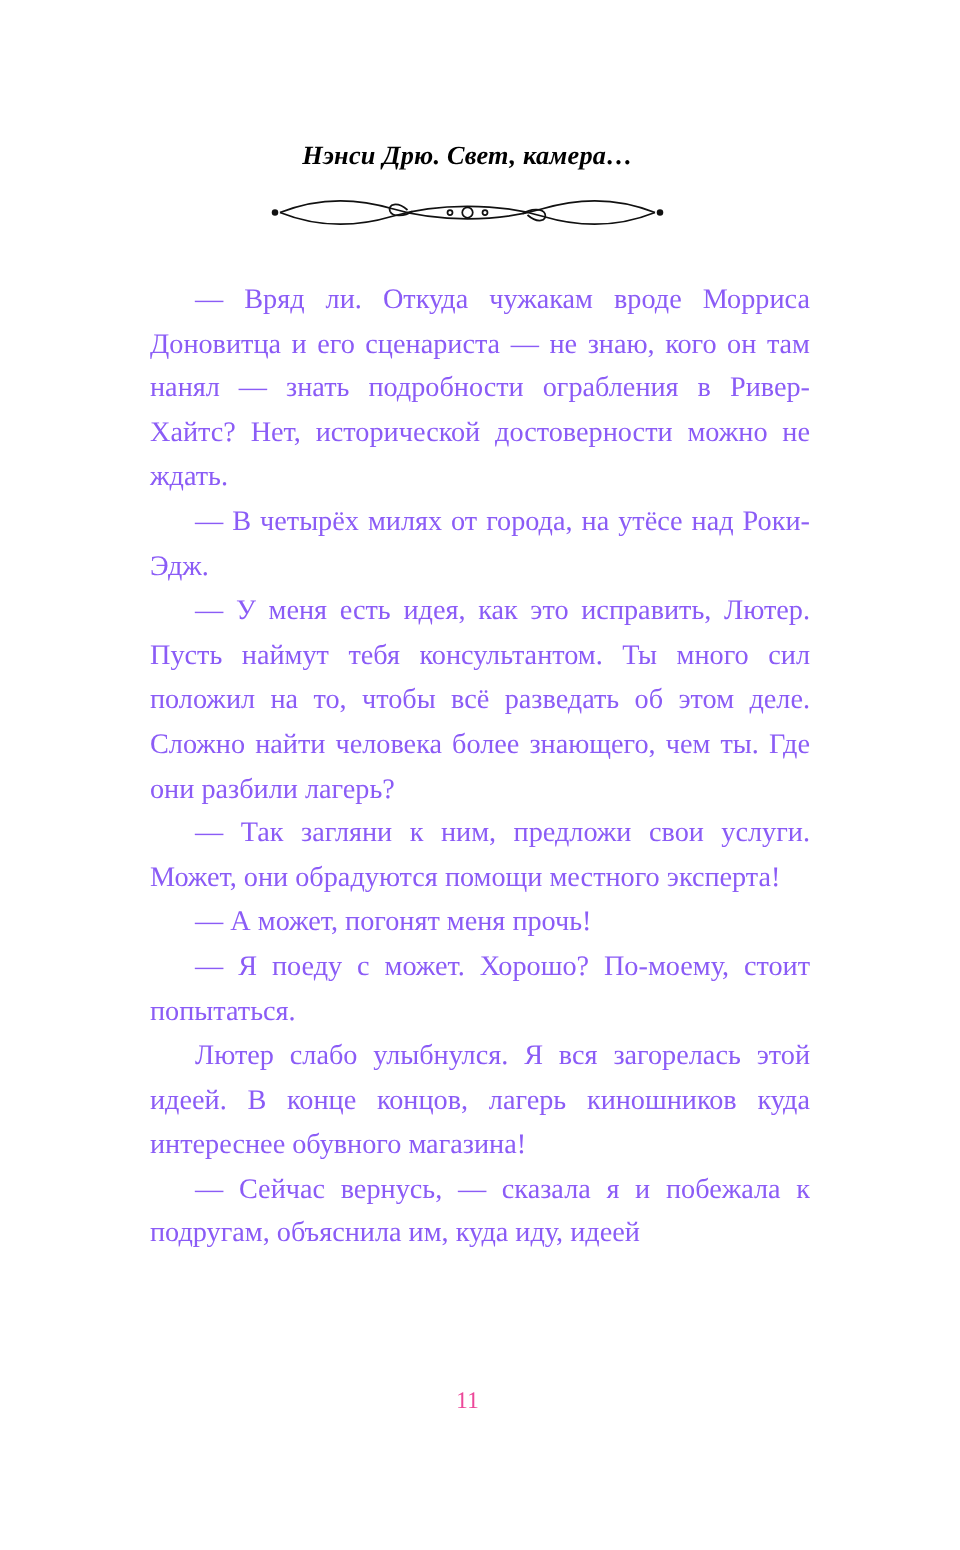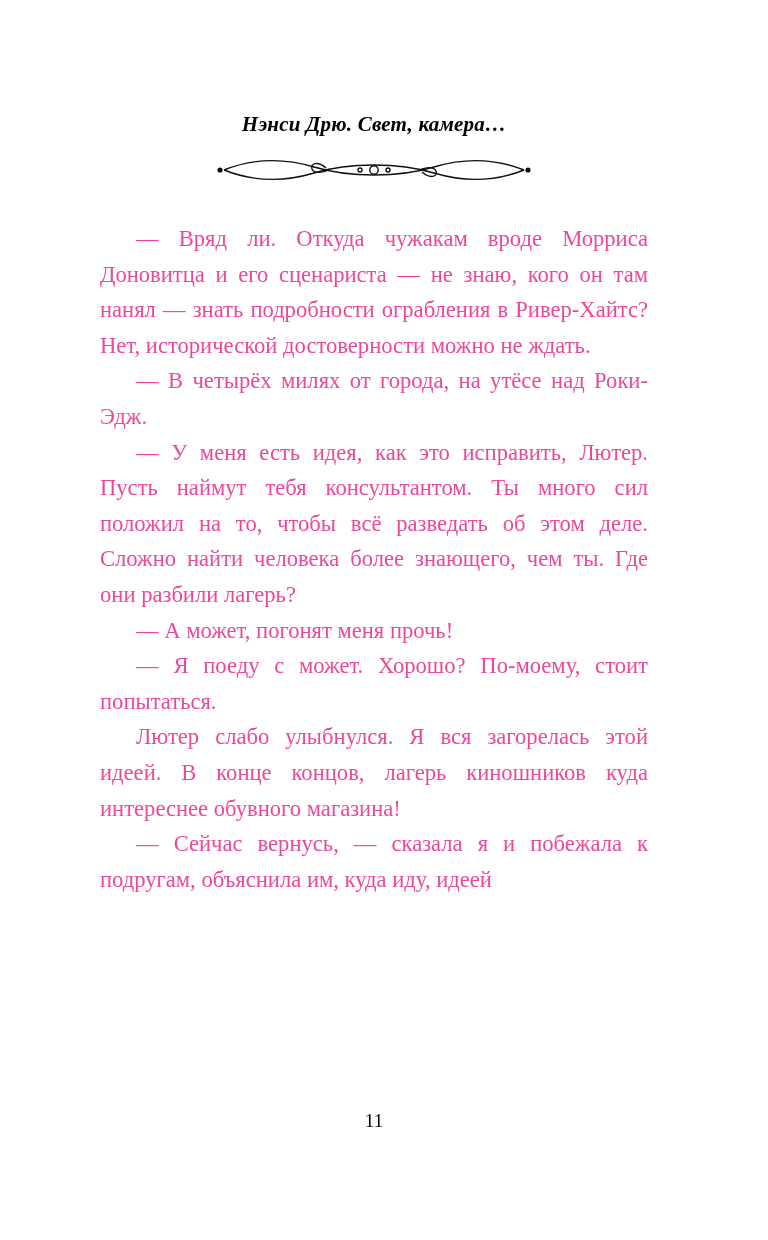--- a/index.html
+++ b/index.html
@@ -51,34 +51,35 @@
   .ornament svg {
     display: block;
   }
   .body-text {
     margin-top: 34px;
     font-size: 22.6px;
     line-height: 35.6px;
     text-align: justify;
     text-justify: inter-word;
     hyphens: manual;
-    color: #ec4899;
+    color: #8b5cf6;
+    margin-left: 20px;
   }
   .body-text p {
     margin: 0;
     text-indent: 36px;
   }
   .folio {
     position: absolute;
     left: 0;
     top: 1110px;
     width: 548px;
     text-align: center;
     font-size: 19px;
-    color: #000000;
+    color: #ec4899;
   }
 </style>
 </head>
 <body>
 
 <div class="page">
   <div class="content">
 
     <div class="running-head">Нэнси Дрю. Свет, камера…</div>
 
@@ -97,20 +98,21 @@
           <circle cx="6" cy="15" r="2.6"></circle>
           <circle cx="314" cy="15" r="2.6"></circle>
         </g>
       </svg>
     </div>
 
     <div class="body-text">
       <p>— Вряд ли. Откуда чужакам вроде Морриса Доновитца и его сценариста — не знаю, кого он там нанял — знать подробности ограбления в Ривер-Хайтс? Нет, исторической достоверности можно не ждать.</p>
       <p>— В четырёх милях от города, на утёсе над Роки-Эдж.</p>
       <p>— У меня есть идея, как это исправить, Лютер. Пусть наймут тебя консультантом. Ты много сил положил на то, чтобы всё разведать об этом деле. Сложно найти человека более знающего, чем ты. Где они разбили лагерь?</p>
+      <p>— Так загляни к ним, предложи свои услуги. Может, они обрадуются помощи местного эксперта!</p>
       <p>— А может, погонят меня прочь!</p>
       <p>— Я поеду с может. Хорошо? По-моему, стоит попытаться.</p>
       <p>Лютер слабо улыбнулся. Я вся загорелась этой идеей. В конце концов, лагерь киношников куда интереснее обувного магазина!</p>
       <p>— Сейчас вернусь, — сказала я и побежала к подругам, объяснила им, куда иду, идеей</p>
     </div>
 
     <div class="folio">11</div>
   </div>
 </div>
 

